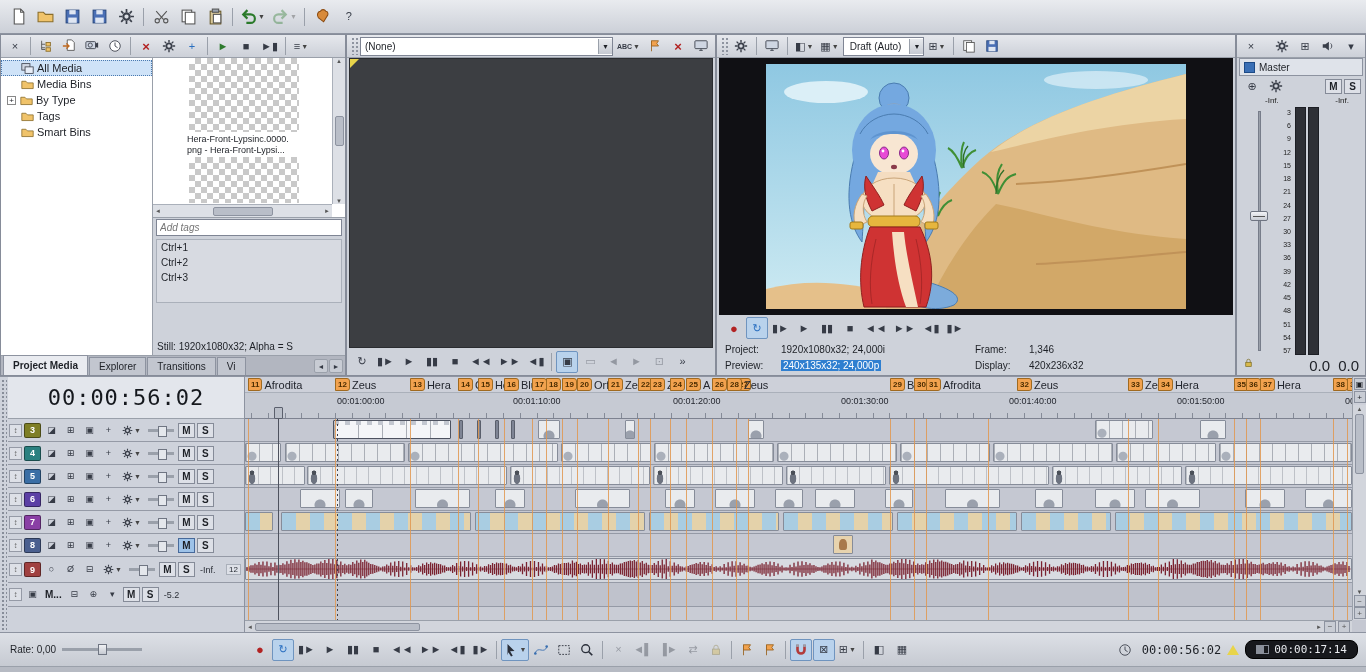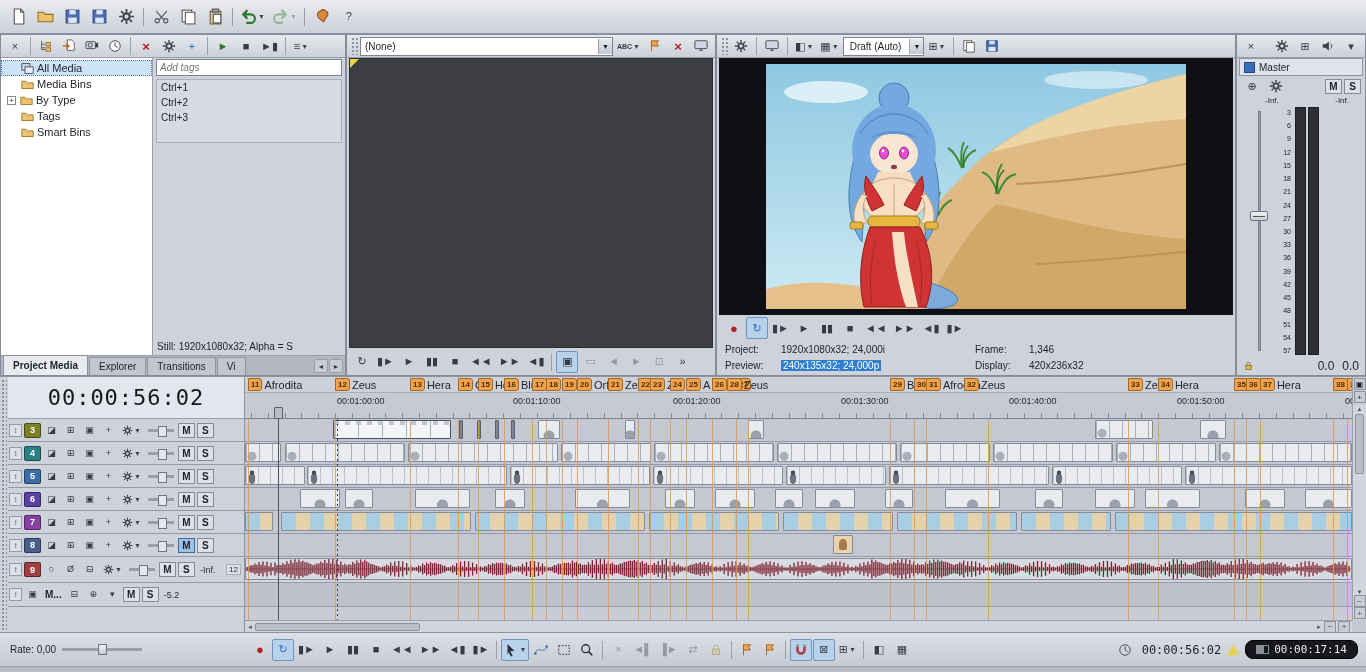--- a/index.html
+++ b/index.html
@@ -94,21 +94,21 @@
   #m-icons{height:20px;display:flex;align-items:center;gap:2px;padding:0 4px}
   #m-db{display:flex;justify-content:space-between;padding:0 16px 0 28px;font-size:8px;color:#222}
   #m-meter{flex:1;display:flex;margin:2px 8px 2px 10px;min-height:0}
   #m-fader{width:24px;position:relative}
   #m-fader .rail{position:absolute;left:11px;top:4px;bottom:4px;width:3px;background:#9aa0aa;border:1px solid #777d8a}
   #m-fader .handle{position:absolute;left:3px;top:42%;width:18px;height:10px;background:linear-gradient(#f2f3f6,#c8ccd4);border:1px solid #6f7582;border-radius:2px}
   #m-fader .handle::after{content:"";position:absolute;left:2px;right:2px;top:4px;border-top:1px solid #555}
   #m-scale{width:22px;position:relative;font-size:7px;color:#222}
   #m-scale span{position:absolute;right:2px;transform:translateY(-50%)}
   .mbar{width:11px;background:#2e3036;border:1px solid #1c1e24;margin-left:2px}
-  #m-bottom{height:18px;display:flex;align-items:center;gap:8px;padding:0 6px;font-size:12px}
+  #m-bottom{height:18px;display:flex;align-items:flex-start;gap:8px;padding:0 6px;font-size:15px}
   #m-bottom svg{width:11px;height:12px}
   #m-bottom .v{margin-left:auto}
 
   
   #timeline{position:absolute;top:376px;left:0;width:1366px;height:256px;background:#c5c8d2;border-top:1px solid #8d93a0;display:flex}
   #tl-left{width:245px;flex:none;position:relative;background:#ced2db;border-right:1px solid #8d93a0;padding-left:8px}
   #tl-grip{position:absolute;left:1px;top:2px;bottom:2px;width:6px;background-image:radial-gradient(circle at 2px 2px,#878d99 1px,transparent 1.4px);background-size:4px 4px}
   #big-tc{height:42px;display:flex;align-items:center;justify-content:center;background:#e3e6ec;border-bottom:1px solid #9aa0aa;font-size:22px;color:#15181d;letter-spacing:1px}
   .thead{display:flex;align-items:center;gap:2px;padding:0 3px 0 1px;border-bottom:1px solid #959aa6;background:#ced2db;white-space:nowrap}
   .thead .mini{width:13px;height:13px;border:1px solid #959aa6;background:#dde0e7;font-size:8px;display:flex;align-items:center;justify-content:center;color:#555;flex:none}
@@ -358,20 +358,40 @@
               <span class="tind"></span>
               <span class="ticon">
                 <svg viewBox="0 0 16 16">
                   <path d="M1 4h5l2 2h7v7H1z" fill="#f0c36a" stroke="#8a6d2a"></path>
                 </svg>
               </span>
               <span>Smart Bins</span>
             </div>
           </div>
         <div id="media-right">
+          <div id="thumb-region">
+            <div id="thumb-inner">
+              <div class="thumb checker" style="height:74px"></div>
+              <div id="thumb-cap">
+                <div>Hera-Front-Lypsinc.0000.</div>
+                <div>png - Hera-Front-Lypsi...</div>
+              </div>
+              <div class="thumb checker" style="height:46px"></div>
+            </div>
+            <div class="sbv">
+                <span>▲</span>
+                <div class="sb-thumb-v"></div>
+                <span>▼</span>
+              </div>
+            <div class="sbh">
+                <span>◄</span>
+                <div class="sb-thumb-h"></div>
+                <span>►</span>
+              </div>
+          </div>
           <div id="tags-row">
             <input id="tags-input" placeholder="Add tags" style="">
           </div>
           <div id="shortcut-list">
               <div class="srow">Ctrl+1</div>
               <div class="srow">Ctrl+2</div>
               <div class="srow">Ctrl+3</div>
             </div>
           <div id="media-status">Still: 1920x1080x32; Alpha = S</div>
         </div>
@@ -983,21 +1003,21 @@
             <span class="mkflag">29</span>
             <span class="mklab">Blu</span>
           </div>
           <div class="mk" style="left: 669px;">
             <span class="mkflag">30</span>
           </div>
           <div class="mk" style="left: 681px;">
             <span class="mkflag">31</span>
             <span class="mklab">Afrodita</span>
           </div>
-          <div class="mk" style="left: 719px;">
+          <div class="mk" style="left: 772px;">
             <span class="mkflag">32</span>
             <span class="mklab">Zeus</span>
           </div>
           <div class="mk" style="left: 883px;">
             <span class="mkflag">33</span>
             <span class="mklab">Zeus</span>
           </div>
           <div class="mk" style="left: 913px;">
             <span class="mkflag">34</span>
             <span class="mklab">Hera</span>

